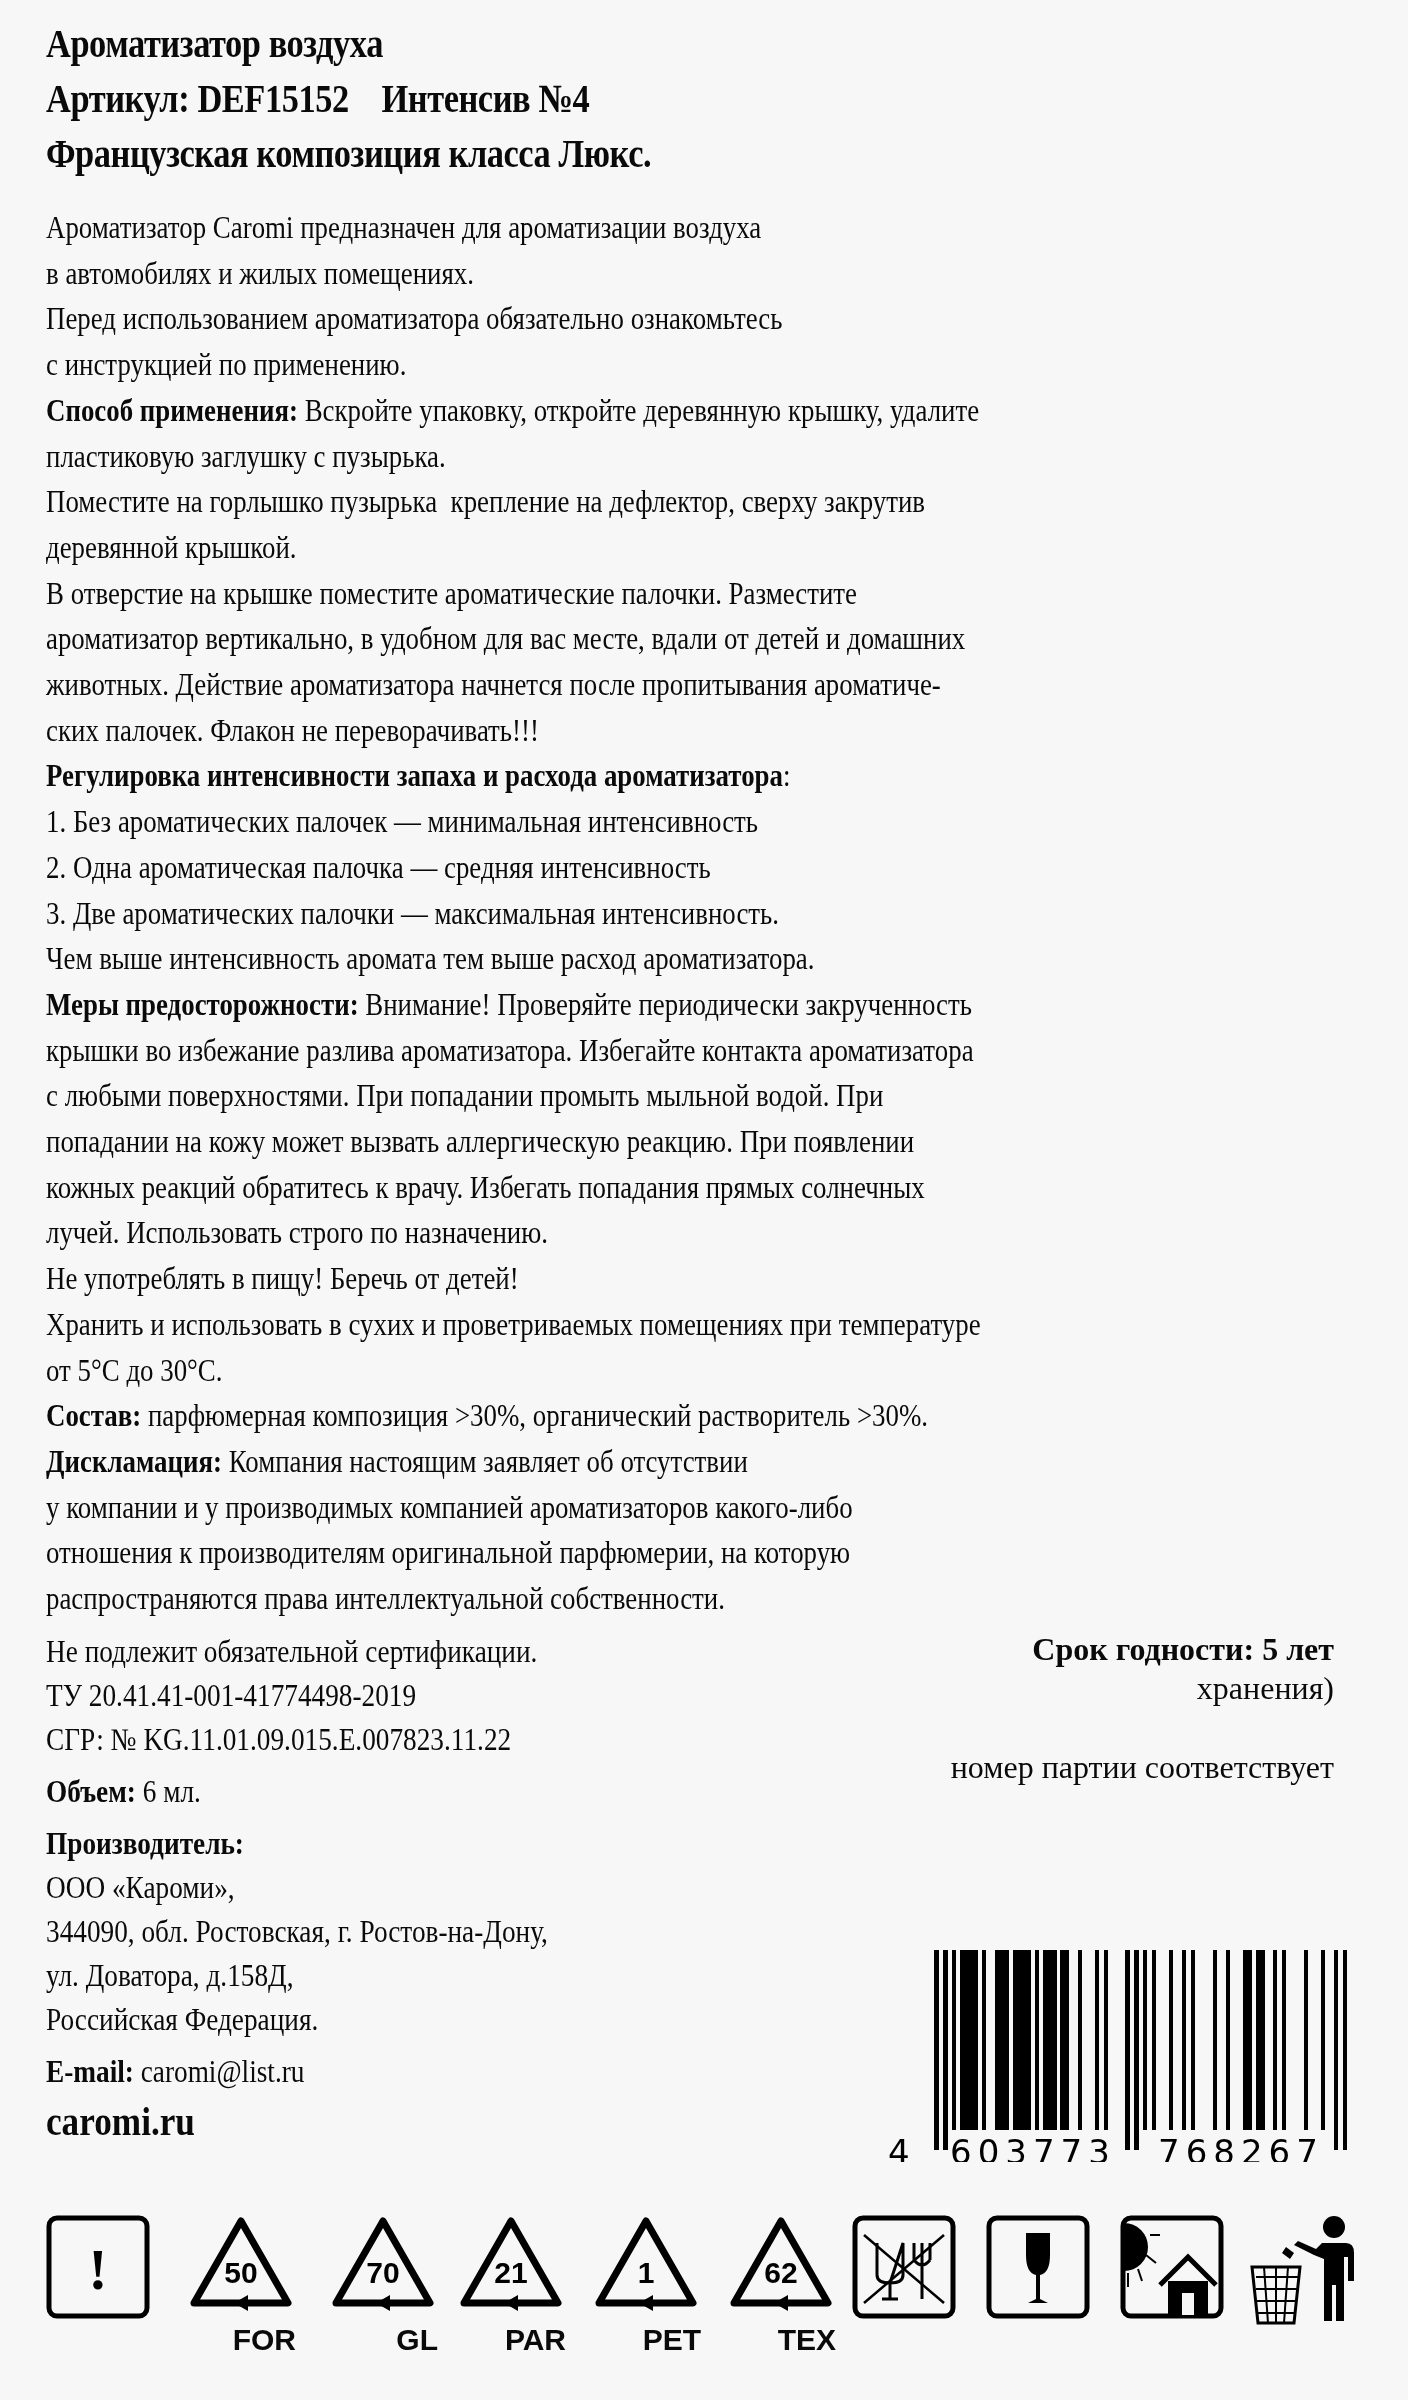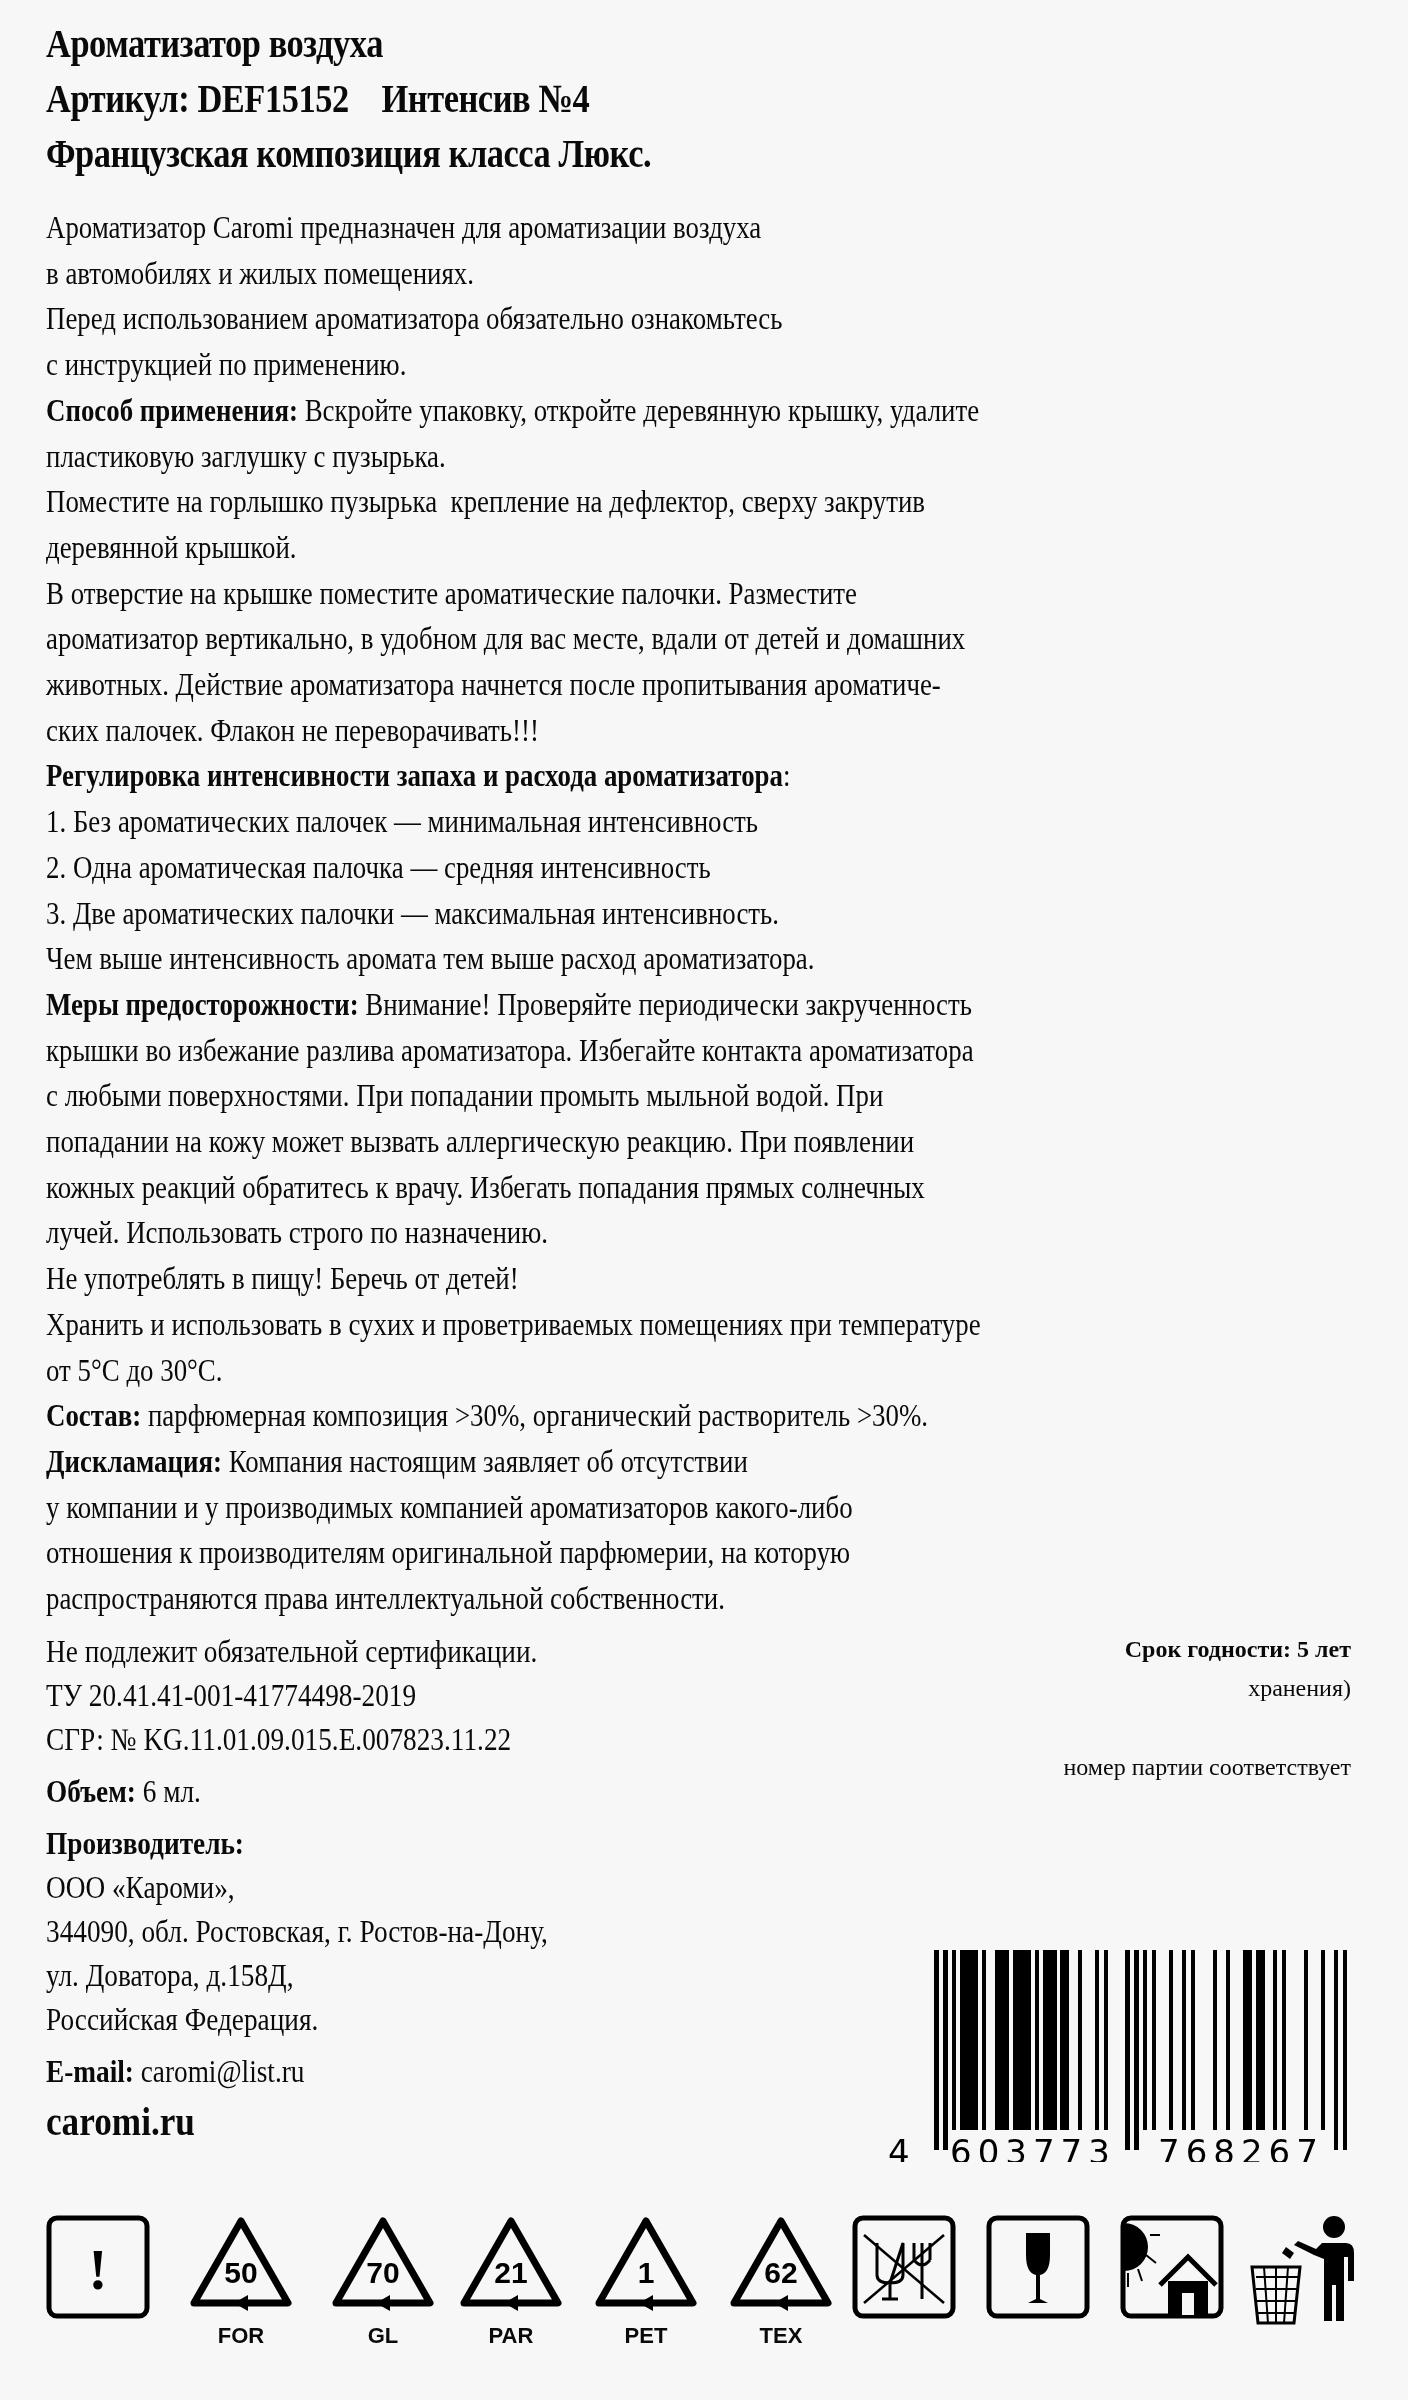--- a/index.html
+++ b/index.html
@@ -5,25 +5,25 @@
   html, body { margin:0; padding:0; }
   body { width:1408px; height:2400px; background:#f7f7f7; color:#0a0a0a; font-family:"Liberation Serif", serif; position:relative; overflow:hidden; }
   .abs { position:absolute; }
   .h1 { font-family:"Liberation Serif", serif; font-weight:bold; font-size:40px; line-height:52px; transform:scaleX(0.86); transform-origin:left top; letter-spacing:-0.5px; }
   .body { position:absolute; left:46px; top:205px; width:1380px; font-size:32px; line-height:45.7px; transform:scaleX(0.84); transform-origin:left top; white-space:nowrap; }
   .body .ln { display:block; }
   .body b { font-weight:bold; }
   .bottom-left { position:absolute; left:46px; top:1630px; font-size:31px; line-height:44px; white-space:nowrap; transform:scaleX(0.88); transform-origin:left top; }
   .bottom-left .gap { height:8px; }
   .site { font-weight:bold; font-size:40px; margin-top:6px; display:block; }
-  .bottom-right { position:absolute; right:57px; top:1630px; text-align:right; font-size:24px; line-height:39px; white-space:nowrap; }
+  .bottom-right { position:absolute; right:74px; top:1630px; text-align:right; font-size:32px; line-height:39px; white-space:nowrap; }
   .barcode { position:absolute; left:882px; top:1932px; width:500px; height:230px; }
   .icons { position:absolute; left:46px; top:2215px; width:1320px; height:150px; }
   .icon { position:absolute; top:0; }
-  .rec-label { position:absolute; top:108px; font-family:"Liberation Sans", sans-serif; font-weight:bold; font-size:22px; width:110px; text-align:center; }
+  .rec-label { position:absolute; top:108px; font-family:"Liberation Sans", sans-serif; font-weight:bold; font-size:30px; width:110px; text-align:right; }
 </style>
 </head>
 <body>
 
 <div class="abs h1" style="left:46px;top:18px;">Ароматизатор воздуха</div>
 <div class="abs h1" style="left:46px;top:73px;white-space:pre;">Артикул: DEF15152    Интенсив №4</div>
 <div class="abs h1" style="left:46px;top:128px;">Французская композиция класса Люкс.</div>
 
 <div class="body">
   <span class="ln">Ароматизатор Caromi предназначен для ароматизации воздуха</span>

